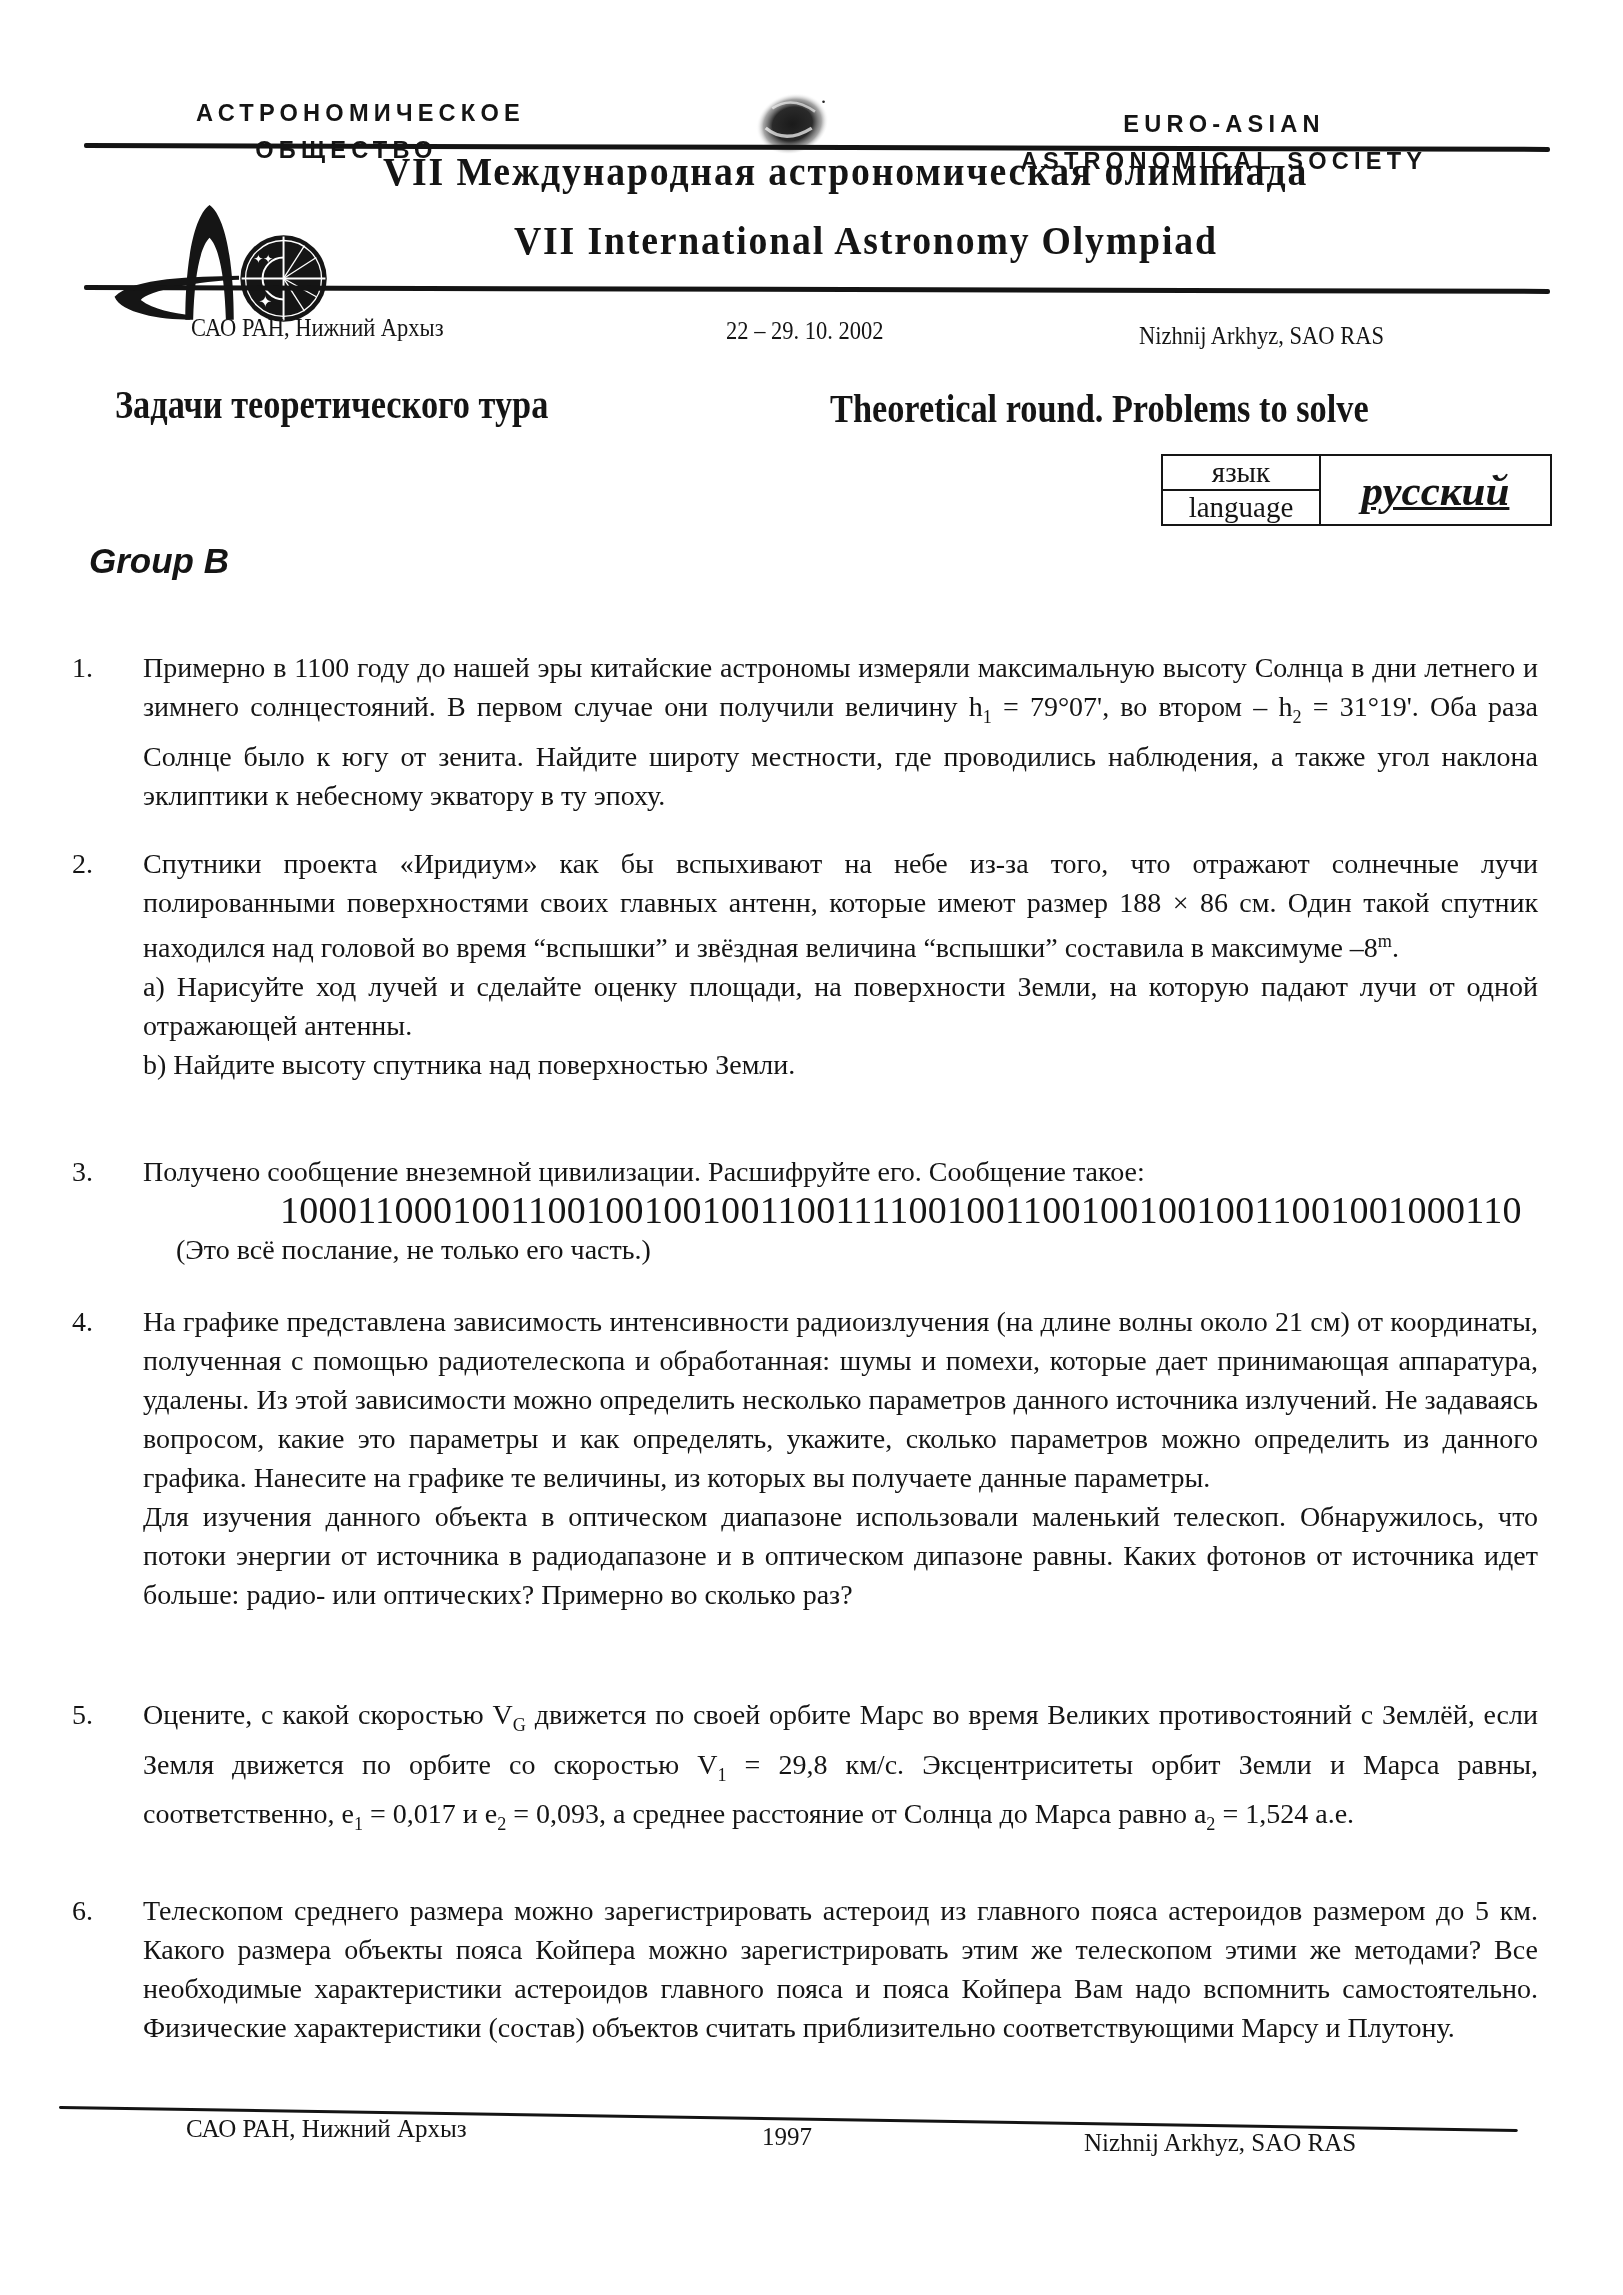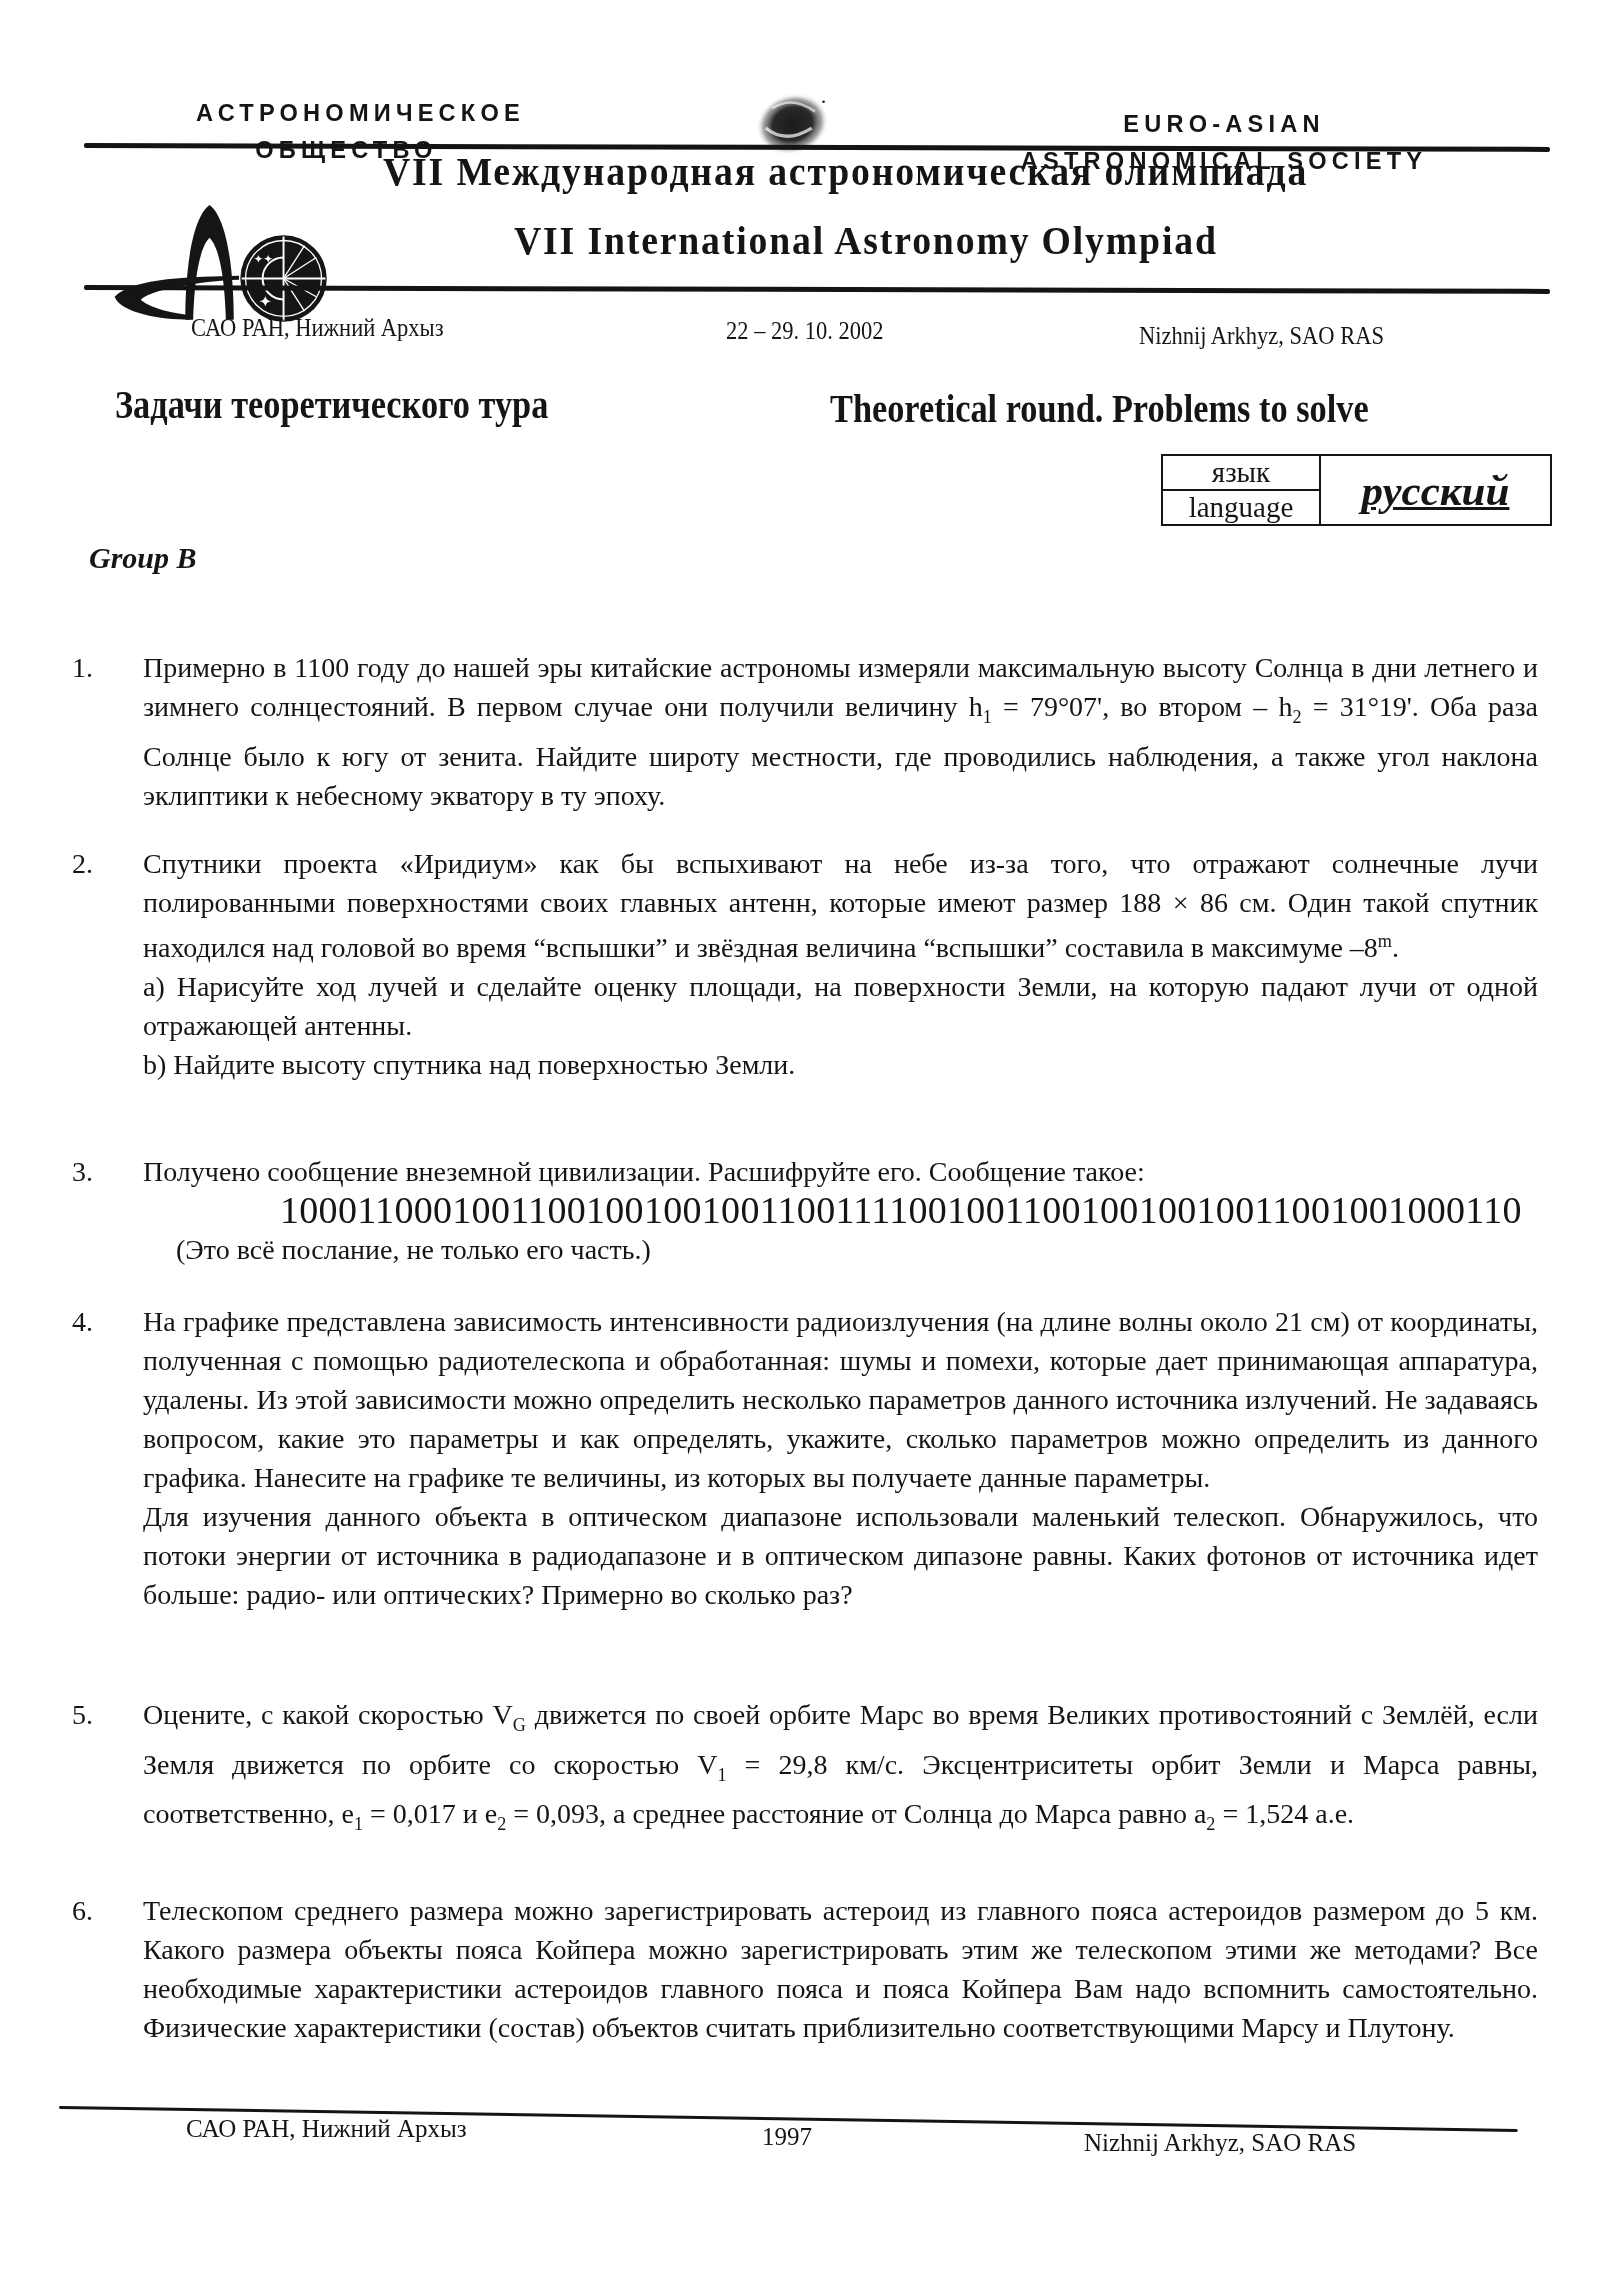--- a/index.html
+++ b/index.html
@@ -24,22 +24,22 @@
     border: 2px solid #151515; display: flex;
   }
   .lang-labels { width: 156px; border-right: 2px solid #151515; display: flex; flex-direction: column; }
   .lang-labels div { flex: 1; text-align: center; font-size: 29px; line-height: 33px; }
   .lang-labels div:first-child { border-bottom: 2px solid #151515; }
   .lang-value {
     flex: 1; display: flex; align-items: center; justify-content: center;
     font-size: 43px; font-weight: bold; font-style: italic; text-decoration: underline; text-decoration-thickness: 3.3px;
   }
   .group {
-    position: absolute; left: 89px; top: 541px; font-family: Liberation Serif, serif;
-    font-weight: bold; font-style: italic; font-size: 30px;
+    position: absolute; left: 89px; top: 541px; font-family: Liberation Sans, sans-serif;
+    font-weight: bold; font-style: italic; font-size: 35px;
   }
   .problem { position: absolute; left: 72px; width: 1466px; font-size: 28px; line-height: 39px; }
   .problem .num { position: absolute; left: 0; top: 0; width: 59px; }
   .problem .body { margin-left: 71px; text-align: justify; }
   .problem p { margin: 0; }
   .binary { font-size: 38px; letter-spacing: 0.3px; padding-left: 137px; }
   .note { padding-left: 33px; }
   .footer-text { position: absolute; font-size: 25px; white-space: nowrap; }
   sub { font-size: 0.65em; }
   sup { font-size: 0.65em; }

